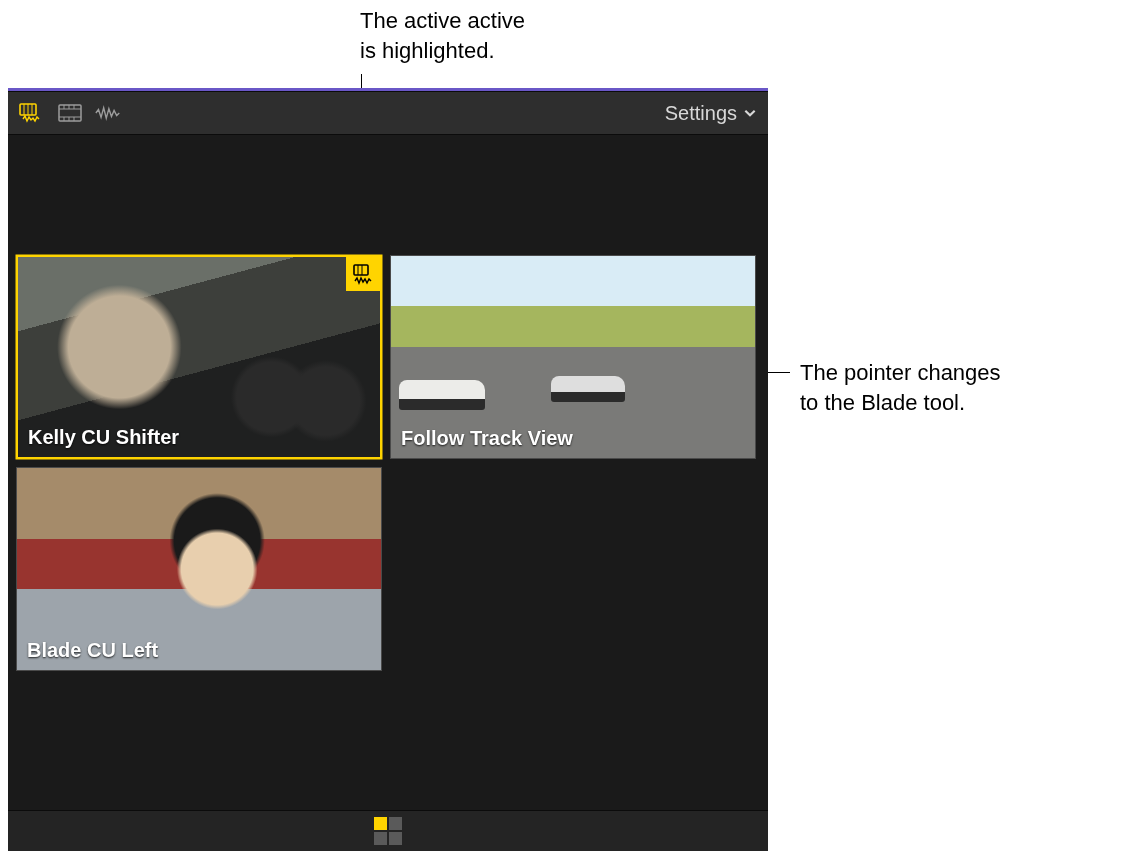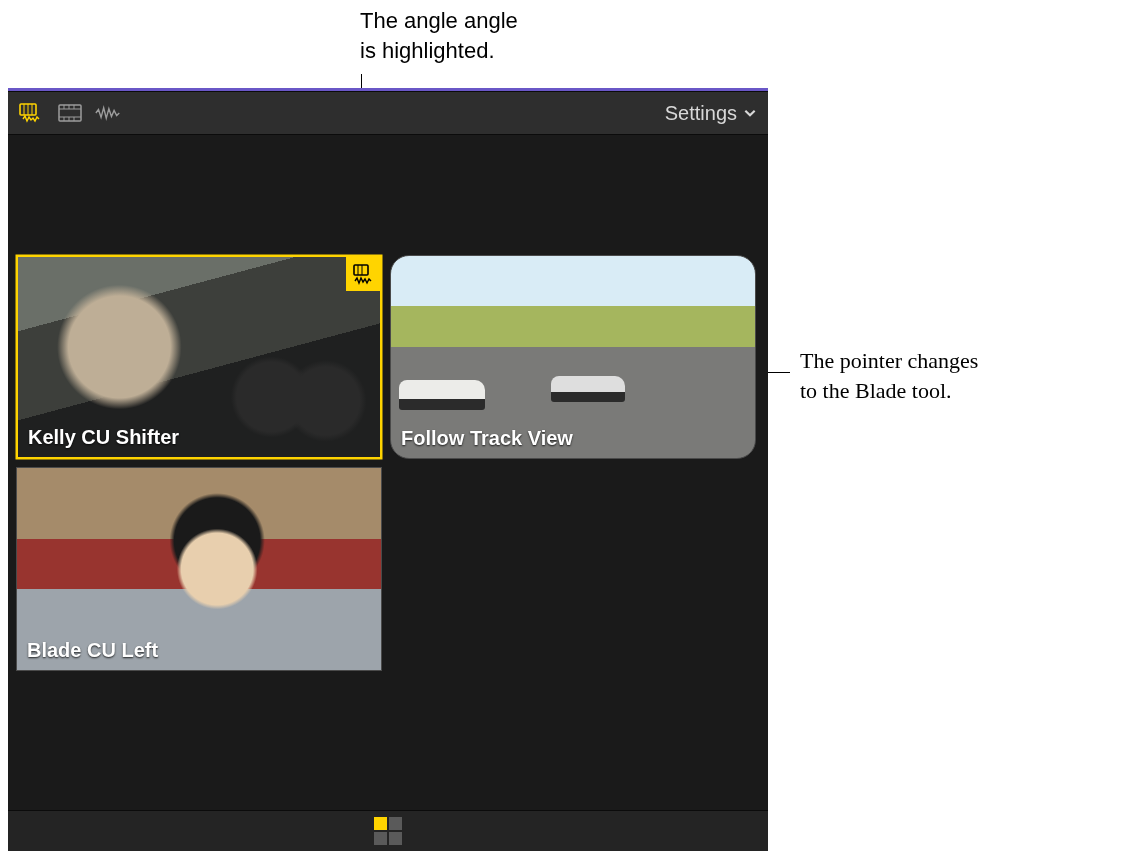--- a/index.html
+++ b/index.html
@@ -120,21 +120,20 @@
     background:
       radial-gradient(ellipse 50% 12% at 50% 12%, #d0e6f6 0 100%, transparent 100%),
       linear-gradient(180deg, #b9d1db 0 20%, #6b8a55 20% 42%, transparent 42%),
       radial-gradient(ellipse 90% 55% at 50% 100%, #bfc3c6 0 40%, #7c7f82 40% 55%, #4d4f52 55% 100%),
       #3a3c3e;
   }
   .thumb-follow {
     background:
       linear-gradient(180deg, #d9ecf6 0 25%, #a5b65e 25% 45%, #7a7a78 45% 100%);
     position: relative;
-    border-radius: 19px;
   }
   .thumb-follow::before,
   .thumb-follow::after {
     content:"";
     position:absolute;
     bottom: 48px;
     width: 86px; height: 30px;
     border-radius: 8px 10px 3px 3px / 8px 10px 3px 3px;
   }
   .thumb-follow::before { left: 8px; background: linear-gradient(180deg,#ecece9 0 65%, #2b2b2b 65% 100%); }
@@ -162,25 +161,25 @@
     grid-template-columns: 1fr 1fr;
     grid-template-rows: 1fr 1fr;
     gap: 2px;
   }
   .layout-selector div { background:#5a5a5a; }
   .layout-selector div.on { background:#ffd400; }
 </style>
 </head>
 <body>
 
-<div class="annotation" style="left:360px; top:6px; white-space:pre-line;">The angle angle
+<div class="annotation" style="left:360px; top:6px; white-space:pre-line;">The active active
 is highlighted.</div>
 <div class="leader" style="left:361px; top:74px; width:1px; height:186px;"></div>
 
-<div class="annotation" style="left:800px; top:346px; white-space:pre-line;font-family:Liberation Serif, serif;">The pointer changes
+<div class="annotation" style="left:800px; top:358px; white-space:pre-line;">The pointer changes
 to the Blade tool.</div>
 <div class="leader" style="left:660px; top:372px; width:130px; height:1px;"></div>
 
 <div class="app-window">
 
   <div class="toolbar">
     <span class="toolbar-icon">
       <svg width="26" height="20" viewBox="0 0 26 20">
         <rect x="1" y="1" width="16" height="11" rx="1" fill="none" stroke="#ffd400" stroke-width="1.6"></rect>
         <line x1="5" y1="1" x2="5" y2="12" stroke="#ffd400" stroke-width="1"></line>

